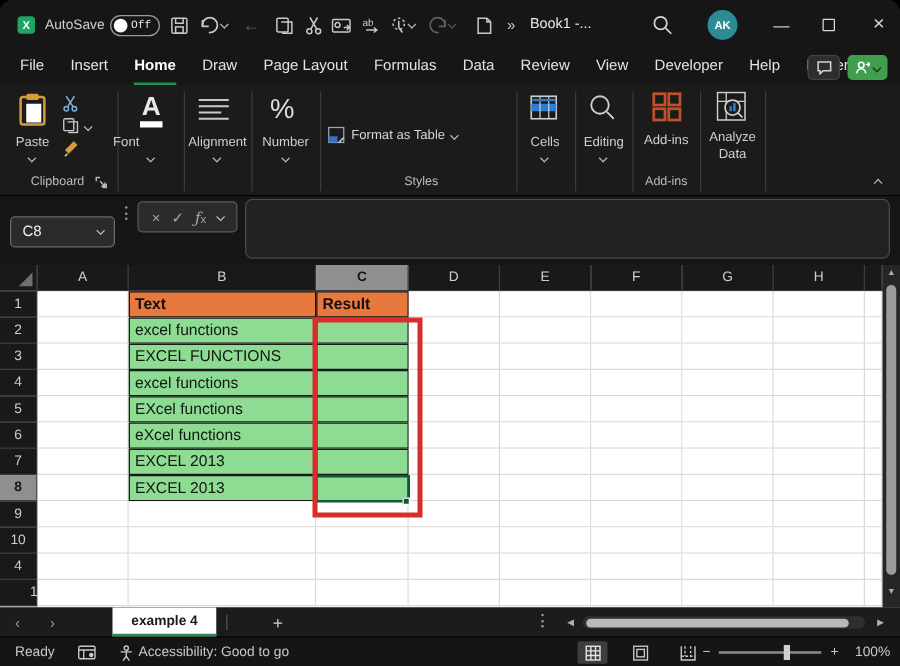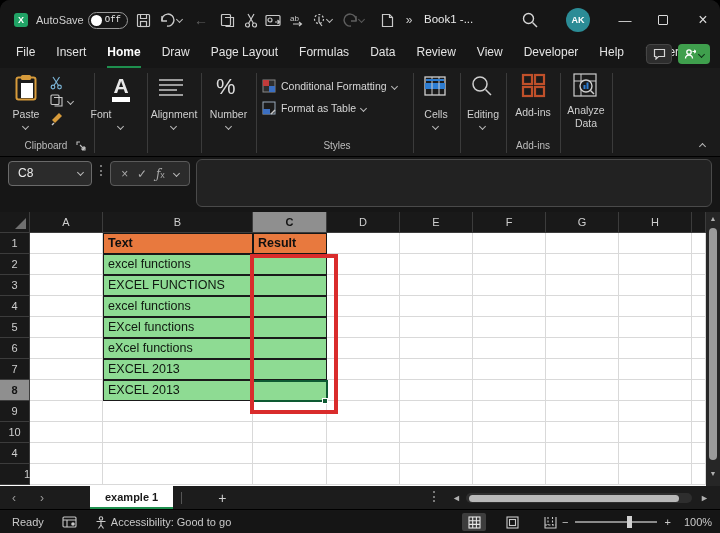--- a/index.html
+++ b/index.html
@@ -50,21 +50,21 @@
   .grp-label { position:absolute; top:72px; font-size:10px; color:#bdbdbd; text-align:center; }
   .ricon { position:absolute; display:flex; align-items:center; justify-content:center; }
   .styles-row { position:absolute; left:262px; width:150px; height:20px; display:flex; align-items:center;
     gap:5px; font-size:10.5px; color:#d6d6d6; }
   .font-A { font-size:21px; color:#e8e8e8; font-weight:600; line-height:20px; text-align:center; }
   .font-bar { width:18px; height:5px; background:#fff; margin:1px auto 0; }
   .pct { font-size:22px; color:#dcdcdc; font-weight:400; }
 
   
   .fbar { position:absolute; top:157px; left:0; width:720px; height:55px; background:#161616; }
-  .namebox { position:absolute; left:8px; top:4px; width:84px; height:25px; background:#2b2b2b;
+  .namebox { position:absolute; left:8px; top:16px; width:84px; height:25px; background:#2b2b2b;
     border:1px solid #6a6a6a; border-radius:4px; color:#ececec; font-size:12px; line-height:23px; padding-left:9px; }
   .namebox .chev { position:absolute; right:8px; top:8px; }
   .fdots { position:absolute; left:100px; top:8px; display:flex; flex-direction:column; gap:2.5px; }
   .fdots i { width:2px; height:2px; border-radius:50%; background:#9a9a9a; }
   .fxbox { position:absolute; left:110px; top:4px; width:80px; height:25px; background:#2b2b2b;
     border:1px solid #5a5a5a; border-radius:4px; display:flex; align-items:center; justify-content:space-around; padding:0 6px; }
   .fxbox span { color:#a9a9a9; font-size:12px; }
   .fx-it { font-style:italic; font-family:"DejaVu Serif", serif; }
   .finput { position:absolute; left:196px; top:2px; width:516px; height:48px; background:#222;
     border:1px solid #4a4a4a; border-radius:6px; color:#eee; font-size:12px; padding:4px 8px; }
@@ -295,29 +295,20 @@
     </div>
     <div class="rlabel" style="left:147px; top:40px; width:54px">Alignment</div>
     <span class="chev" style="position:absolute; left:171px; top:56px"></span>
     <div class="rdiv" style="left:201px"></div>
 
     <div class="ricon pct" style="left:216px; top:6px">%</div>
     <div class="rlabel" style="left:201px; top:40px; width:55px">Number</div>
     <span class="chev" style="position:absolute; left:226px; top:56px"></span>
     <div class="rdiv" style="left:256px"></div>
 
-    <div class="styles-row" style="top:8px">
-      <svg width="14" height="14" viewBox="0 0 14 14">
-          <rect x="1" y="1" width="12" height="12" fill="#2d2d2d" stroke="#888" stroke-width="1"></rect>
-          <rect x="1" y="1" width="6" height="6" fill="#C23B3B"></rect>
-          <rect x="7" y="7" width="6" height="6" fill="#3B6FC2"></rect>
-        </svg>
-      <span>Conditional Formatting</span>
-        <span class="chev"></span>
-    </div>
     <div class="styles-row" style="top:30px">
       <svg width="14" height="14" viewBox="0 0 14 14">
           <rect x="1" y="1" width="12" height="12" fill="none" stroke="#9ab" stroke-width="1"></rect>
           <rect x="1" y="8" width="7" height="5" fill="#3B6FC2"></rect>
           <path d="M9 13 L13 9" stroke="#c9c9c9" stroke-width="1.4"></path>
         </svg>
       <span>Format as Table</span>
         <span class="chev"></span>
     </div>
     <div class="grp-label" style="left:262px; width:150px">Styles</div>
@@ -537,21 +528,21 @@
       <div class="arr" style="top:3px">▲</div>
       <div class="thumb"></div>
       <div class="arr" style="top:258px">▼</div>
     </div>
   </div>
 
   <div class="tabbar">
     <div class="tab-nav">‹</div>
     <div class="tab-nav">›</div>
     <div id="tab-strip">
-        <div class="sheet-tab active">example 1</div>
+        <div class="sheet-tab active">example 4</div>
         <div class="tab-div"></div>
       </div>
     <div class="add-sheet">+</div>
     <div class="tab-dots">
         <i></i>
         <i></i>
         <i></i>
       </div>
     <div class="hscroll-arr" style="left:452px">◄</div>
     <div class="hscroll-track">

